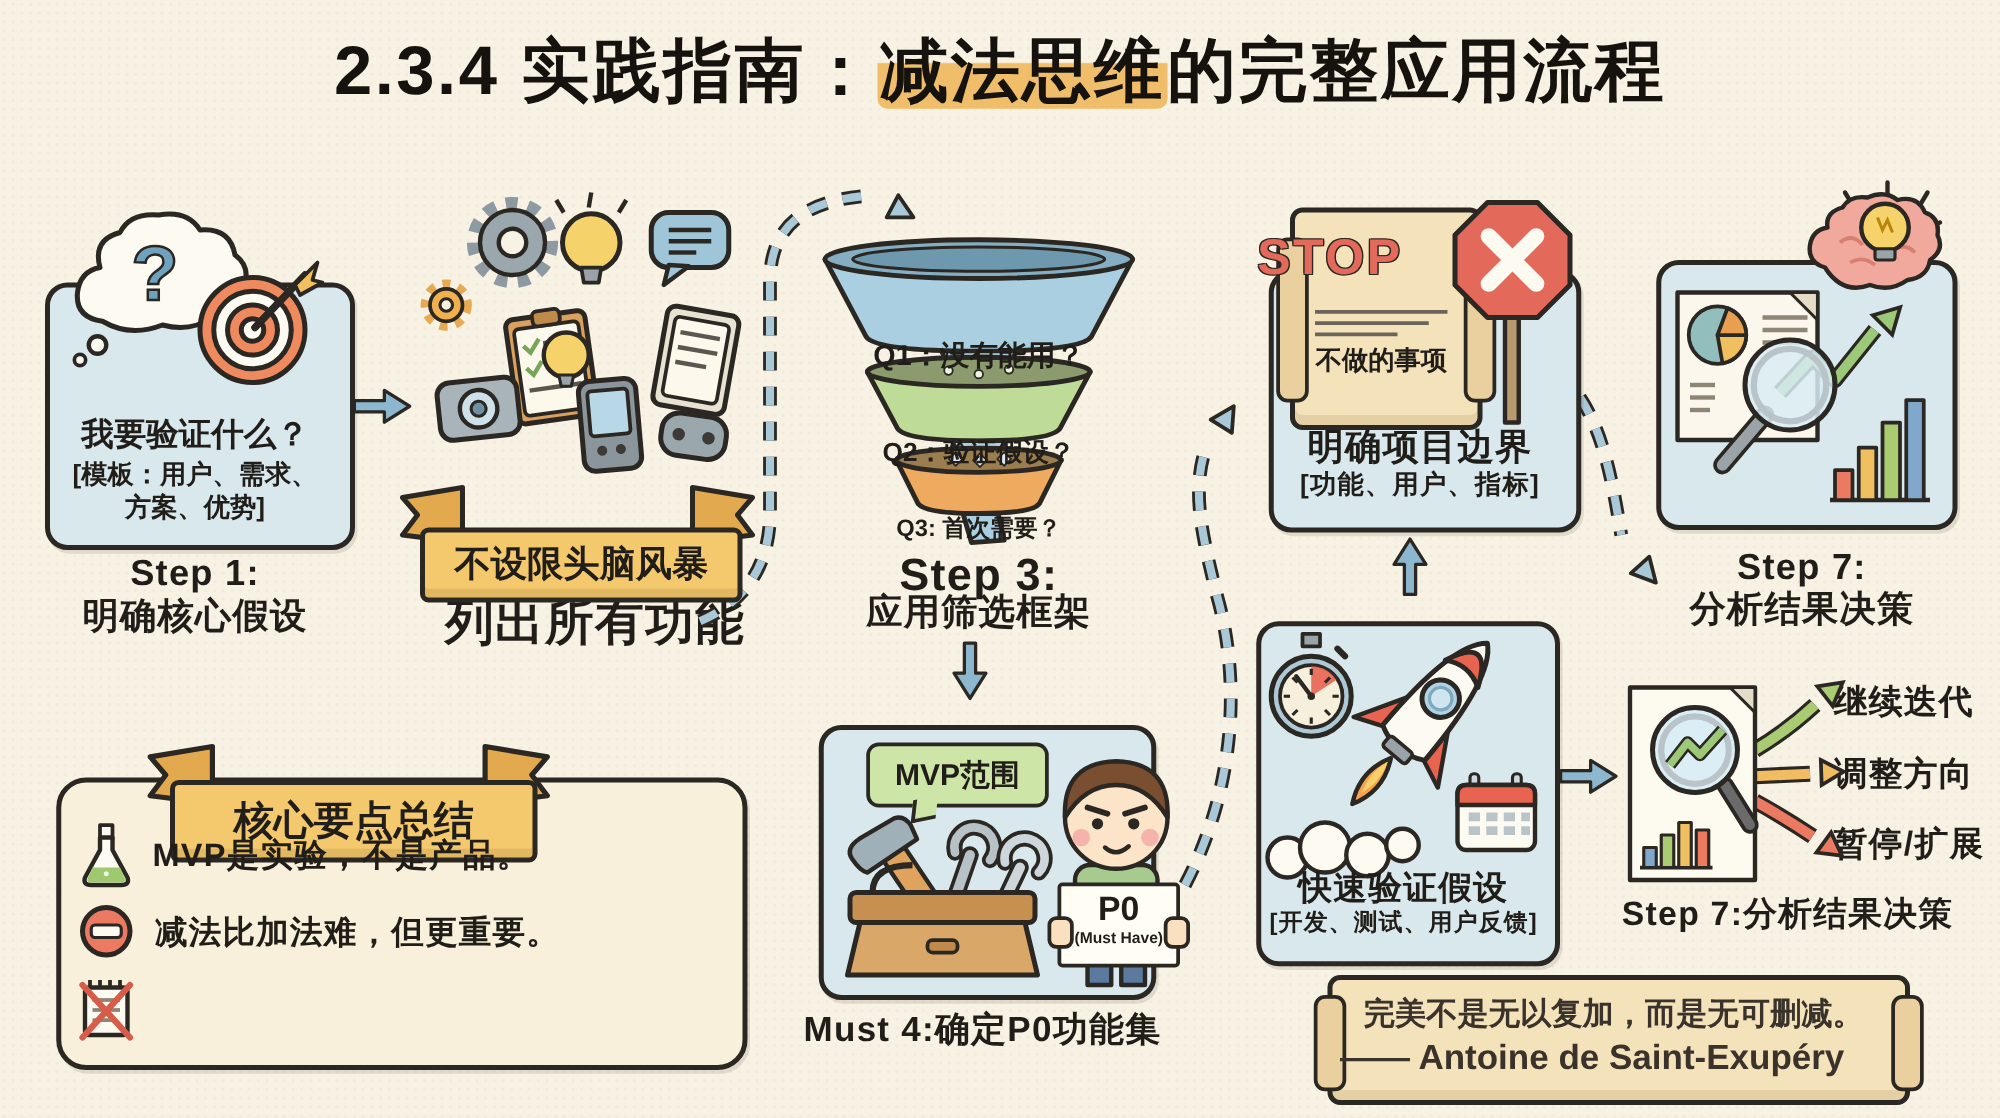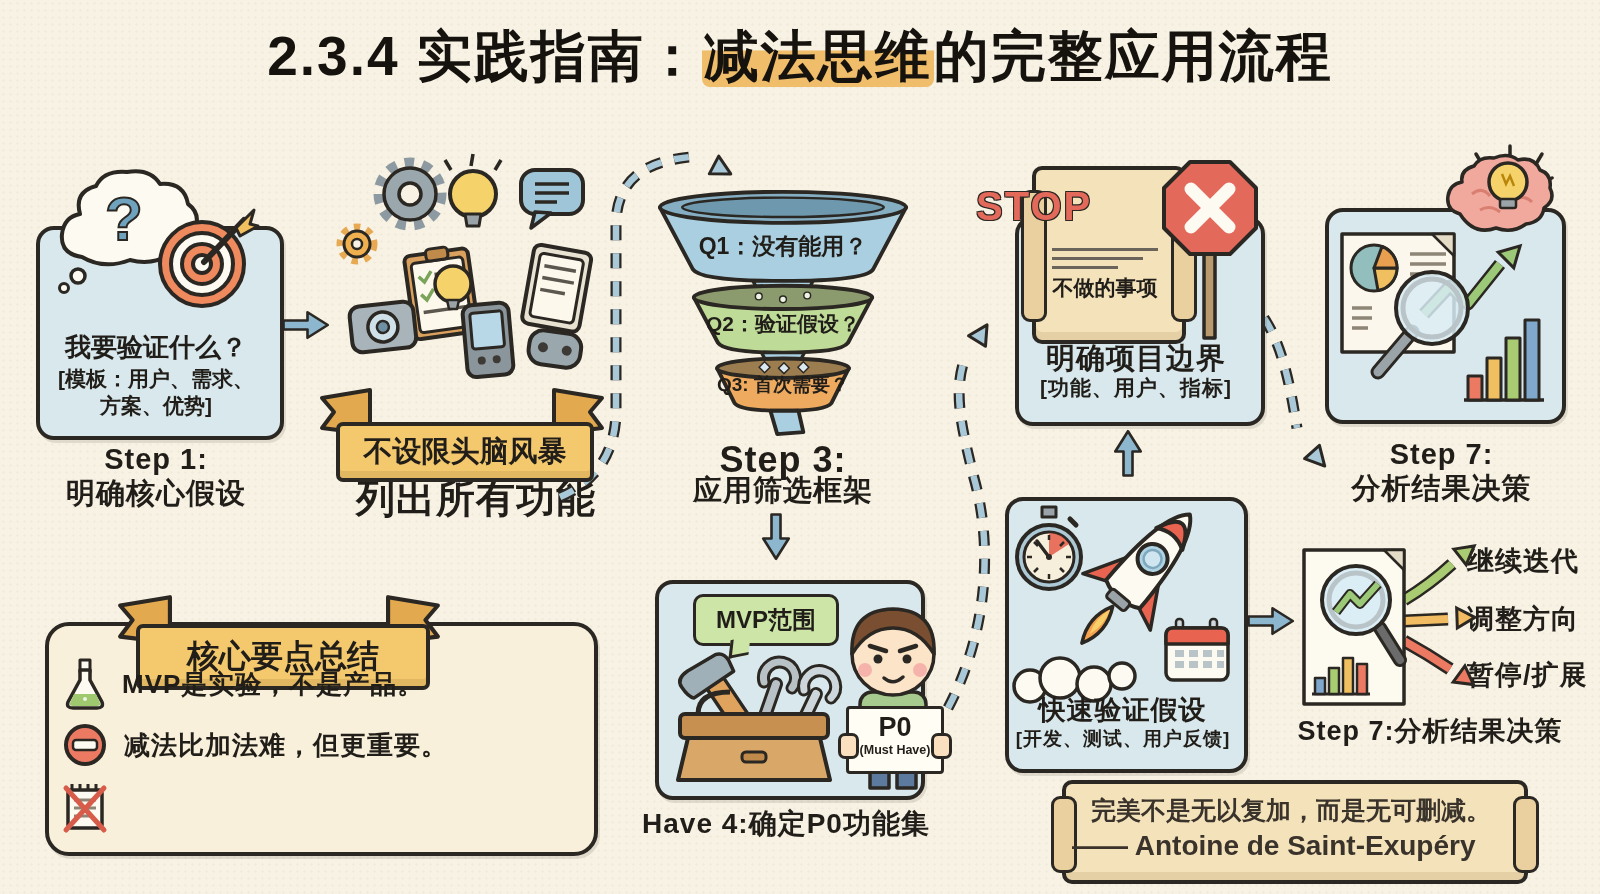--- a/index.html
+++ b/index.html
@@ -54,21 +54,21 @@
     background:#cde6a8;border-left:3.5px solid var(--ink);border-bottom:3.5px solid var(--ink);
     transform:skewX(-18deg) rotate(-12deg);}
   .p0-sign{position:absolute;background:#fffdf4;border:3.5px solid var(--ink);border-radius:4px;
     text-align:center;z-index:6;color:#211e1a;}
   .p0-sign::before,.p0-sign::after{content:'';position:absolute;top:38%;width:15px;height:20px;
     background:#fbe0c0;border:3px solid var(--ink);border-radius:7px;}
   .p0-sign::before{left:-11px;} .p0-sign::after{right:-11px;}
   .sum-row{position:absolute;display:flex;align-items:center;gap:16px;justify-content:center;}
   .sum-text{font-weight:800;color:#211e1a;font-size:26px;letter-spacing:1px;white-space:nowrap;}
   .outcome{position:absolute;font-weight:800;color:#211e1a;font-size:27px;letter-spacing:1px;}
-  .qlabel{position:absolute;font-weight:800;color:#211e1a;text-align:center;}
+  .qlabel{position:absolute;font-weight:800;color:#211e1a;text-align:center;margin-top:38px;}
 </style>
 </head>
 <body>
 
 <div class="canvas">
 
   <svg class="abs" style="left:0;top:0;z-index:1;pointer-events:none" width="1600" height="894" viewBox="0 0 1600 894">
 
     <g>
       <path class="du" d="M560,497 C600,480 616,448 616,410 L616,225 C616,178 648,161 690,157"></path>
@@ -271,21 +271,21 @@
     <circle cx="42" cy="63" r="4.5" fill="#2b2722"></circle>
     <circle cx="71" cy="63" r="4.5" fill="#2b2722"></circle>
     <circle cx="29" cy="74" r="7" fill="#f5b3ab"></circle>
     <circle cx="84" cy="74" r="7" fill="#f5b3ab"></circle>
     <path d="M48,82 Q57,90 67,81" fill="none" stroke="#2b2722" stroke-width="3.5" stroke-linecap="round"></path>
   </svg>
   <div class="p0-sign" style="left:846px;top:706px;width:92px;height:62px">
     <div style="font-size:27px;font-weight:800;line-height:1.2;margin-top:2px">P0</div>
     <div style="font-size:12.5px;font-weight:800">(Must Have)</div>
   </div>
-  <div class="cap" style="left:636px;top:808px;width:300px;font-size:28px">Have 4:确定P0功能集</div>
+  <div class="cap" style="left:636px;top:808px;width:300px;font-size:28px">Must 4:确定P0功能集</div>
 
   <div class="panel cream-panel" style="left:45px;top:622px;width:545px;height:226px;border-radius:24px;border-width:4.5px;z-index:2"></div>
   <svg class="tail" style="left:116px;top:594px;z-index:3" width="56" height="52" viewBox="0 0 54 48">
       <path d="M52,2 L4,10 L16,24 L4,40 L52,46 Z"></path>
     </svg>
   <svg class="tail" style="left:386px;top:594px;z-index:3" width="56" height="52" viewBox="0 0 54 48">
       <path d="M2,2 L50,10 L38,24 L50,40 L2,46 Z"></path>
     </svg>
   <div class="ribbon-body" style="left:136px;top:576px;width:286px;height:58px;font-size:32px;z-index:4">核心要点总结</div>
   <div class="sum-row" style="left:64px;top:658px;z-index:4">
@@ -311,21 +311,21 @@
       <line x1="12" y1="18" x2="34" y2="18" stroke="#8d8576" stroke-width="3"></line>
       <line x1="12" y1="26" x2="34" y2="26" stroke="#8d8576" stroke-width="3"></line>
       <line x1="12" y1="34" x2="28" y2="34" stroke="#8d8576" stroke-width="3"></line>
       <line x1="4" y1="6" x2="42" y2="48" stroke="#d85c4a" stroke-width="5" stroke-linecap="round"></line>
       <line x1="42" y1="6" x2="4" y2="48" stroke="#d85c4a" stroke-width="5" stroke-linecap="round"></line>
     </svg>
   </div>
 
   <div class="panel" style="left:1015px;top:216px;width:242px;height:202px;z-index:2"></div>
   <div class="scrollbox" style="left:1032px;top:166px;width:146px;height:170px;z-index:3"></div>
-  <div class="abs" style="left:976px;top:184px;width:146px;text-align:left;font-size:40px;font-weight:800;color:#e3695b;letter-spacing:2px;z-index:4;text-shadow:1px 1px 0 #2b2722, -1px -1px 0 #2b2722, 1px -1px 0 #2b2722, -1px 1px 0 #2b2722;">STOP</div>
+  <div class="abs" style="left:976px;top:184px;width:146px;text-align:right;font-size:40px;font-weight:800;color:#e3695b;letter-spacing:2px;z-index:4;text-shadow:1px 1px 0 #2b2722, -1px -1px 0 #2b2722, 1px -1px 0 #2b2722, -1px 1px 0 #2b2722;">STOP</div>
   <div class="abs" style="left:1052px;top:242px;width:106px;z-index:4">
     <div style="height:3px;background:#6b645a;margin:6px 0;width:100%"></div>
     <div style="height:3px;background:#6b645a;margin:6px 0;width:86%"></div>
     <div style="height:3px;background:#6b645a;margin:6px 0;width:62%"></div>
   </div>
   <div class="abs" style="left:1032px;top:274px;width:146px;text-align:center;font-size:21px;font-weight:800;color:#211e1a;z-index:4">不做的事项</div>
   <svg class="abs" style="left:1158px;top:156px;z-index:5" width="104" height="186" viewBox="0 0 104 186">
     <rect x="46" y="96" width="11" height="86" fill="#b89a6e" class="outline" stroke-width="3.5"></rect>
     <polygon points="32,6 72,6 98,32 98,72 72,98 32,98 6,72 6,32" fill="#e3695b" class="outline" stroke-width="4"></polygon>
     <line x1="33" y1="33" x2="71" y2="71" stroke="#fdfaf1" stroke-width="13" stroke-linecap="round"></line>

